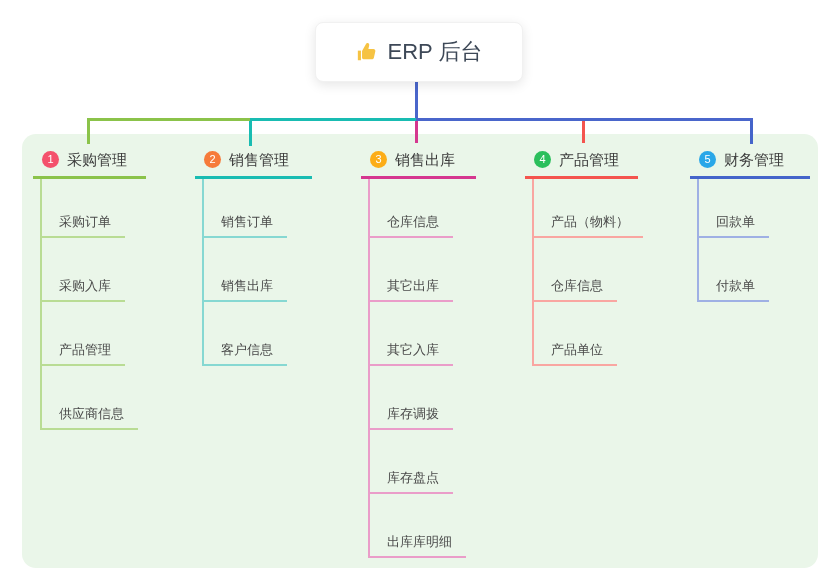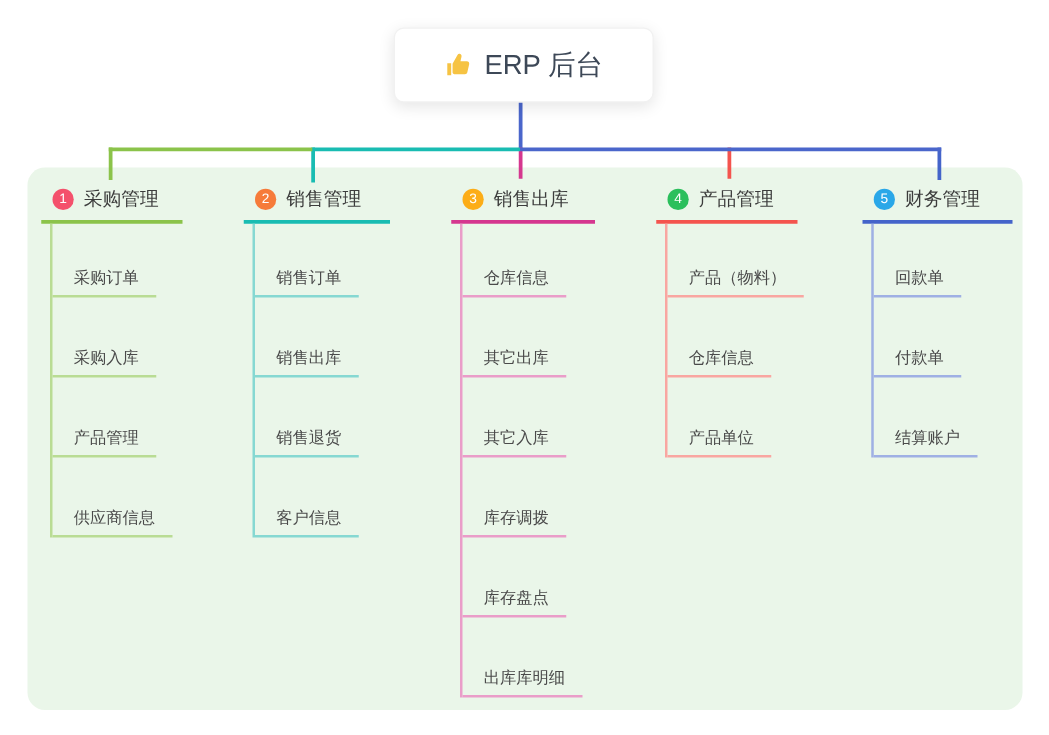--- a/index.html
+++ b/index.html
@@ -97,21 +97,20 @@
     <div class="branch-title" style="border-bottom-color: rgb(25, 188, 178);">
       <span class="badge" style="background-color: rgb(246, 123, 58);">2</span>
       <span>销售管理</span>
     </div>
     <ul class="items" style="border-left-color: rgb(134, 216, 210); text-align: center;">
 
         <li class="item" style="border-bottom-color: rgb(134, 216, 210);">销售订单</li>
 
         <li class="item" style="border-bottom-color: rgb(134, 216, 210);">销售出库</li>
 
-        <li class="item" style="border-bottom-color: rgb(134, 216, 210);">销售退货</li>
 
         <li class="item" style="border-bottom-color: rgb(134, 216, 210);">客户信息</li>
       </ul>
   </div>
 
   <div class="branch" style="left:361px;width:115px">
     <div class="branch-title" style="border-bottom-color: rgb(213, 55, 143);">
       <span class="badge" style="background-color: rgb(252, 173, 23);">3</span>
       <span>销售出库</span>
     </div>
@@ -151,17 +150,16 @@
     <div class="branch-title" style="border-bottom-color: rgb(68, 100, 202);">
       <span class="badge" style="background-color: rgb(42, 167, 232);">5</span>
       <span>财务管理</span>
     </div>
     <ul class="items" style="border-left-color: rgb(159, 176, 228);">
 
         <li class="item" style="border-bottom-color: rgb(159, 176, 228);">回款单</li>
 
         <li class="item" style="border-bottom-color: rgb(159, 176, 228);">付款单</li>
 
-        <li class="item" style="border-bottom-color: rgb(159, 176, 228);">结算账户</li>
       </ul>
   </div>
 
 </div>
 
 </body></html>

